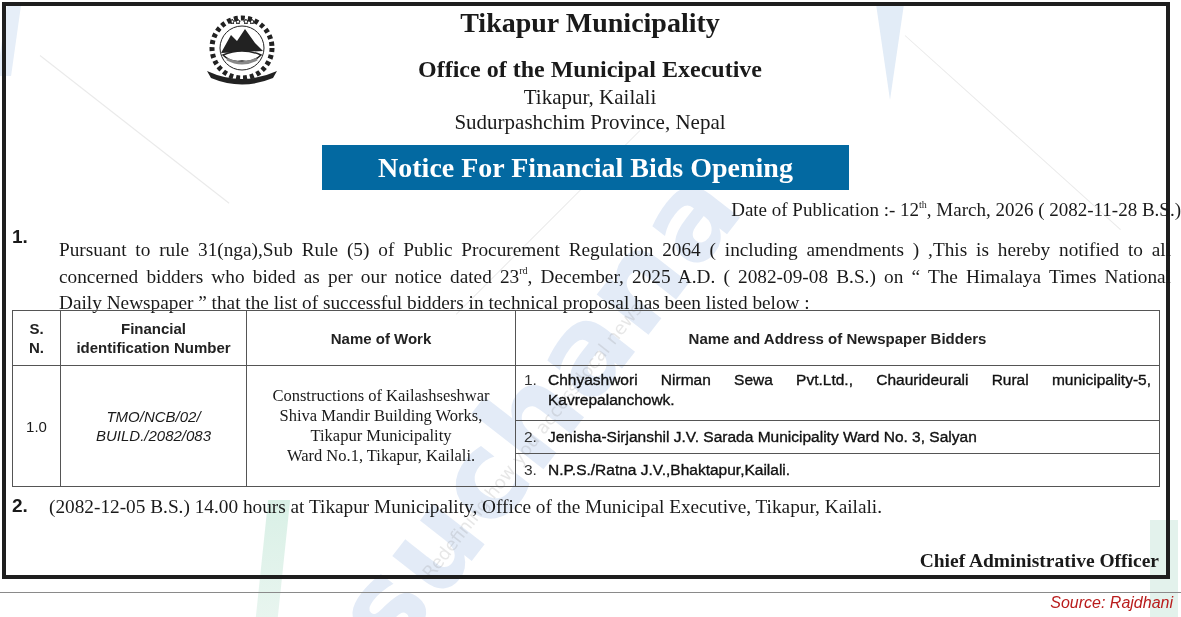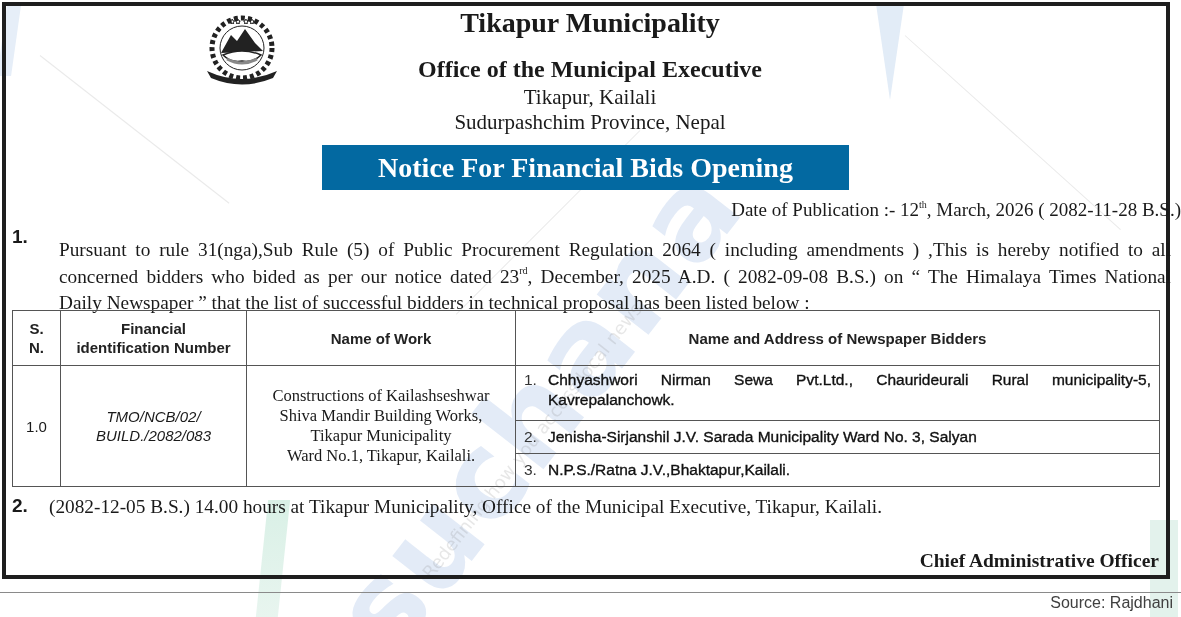--- a/index.html
+++ b/index.html
@@ -75,21 +75,21 @@
   .bidder { font-family: "Liberation Sans", sans-serif; font-size: 15.5px; line-height: 20px; color: #111;
     display: flex; padding: 4px 8px 2px 8px; border-bottom: 1.5px solid #555; }
   .bidder:last-child { border-bottom: none; }
   .bidder-num { font-weight: normal; width: 24px; flex: none; color: #333; }
   .bidder-text { font-weight: bold; flex: 1; text-align: justify; }
   .bidder-text.bold-lite { font-weight: normal; -webkit-text-stroke: 0.35px #111; }
 
   .signature { position: absolute; right: 22px; top: 549px; font-size: 19.5px; font-weight: bold; line-height: 24px; text-align: right; }
 
   .footer-line { position: absolute; left: 0; top: 592px; width: 1181px; height: 1px; background: #8a8a8a; }
-  .source { position: absolute; right: 8px; top: 594px; font-family: "Liberation Sans", sans-serif; font-size: 16px; color: #404040; }
+  .source { position: absolute; right: 8px; top: 594px; font-family: "Liberation Sans", sans-serif; font-style: italic; font-size: 16px; color: #b91c1c; }
 </style>
 </head>
 <body>
 
 <div class="wm wm-tri1"></div>
 <div class="wm wm-tri2"></div>
 <div class="wm-line" style="left:40px; top:55px; width:240px; transform:rotate(38deg);"></div>
 <div class="wm-line" style="left:905px; top:35px; width:290px; transform:rotate(42deg);"></div>
 <div class="wm-line" style="left:640px; top:130px; width:260px; transform:rotate(135deg);"></div>
 <div class="wm-word">suchana</div>

